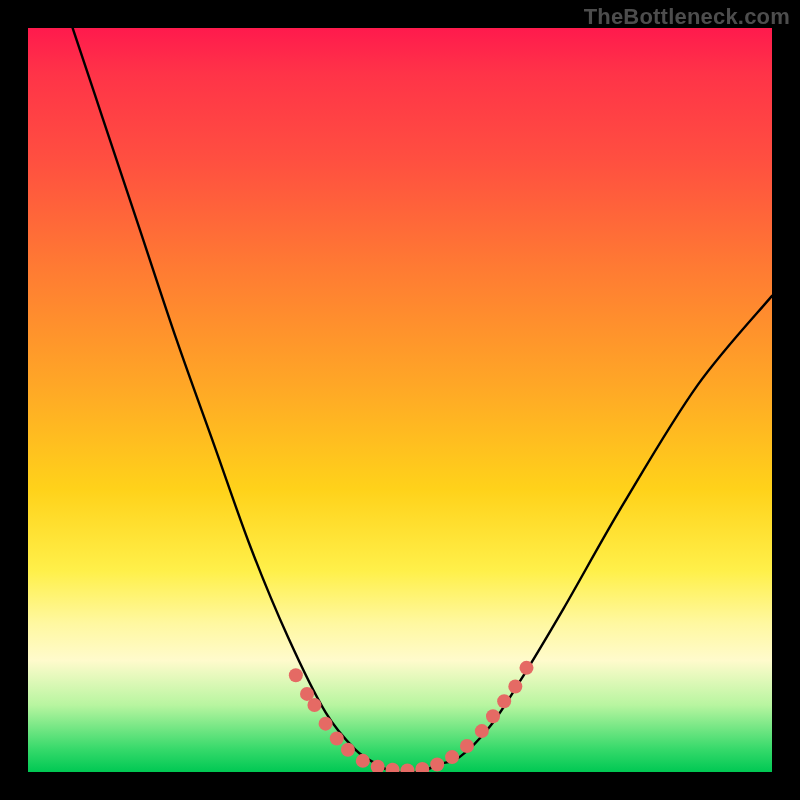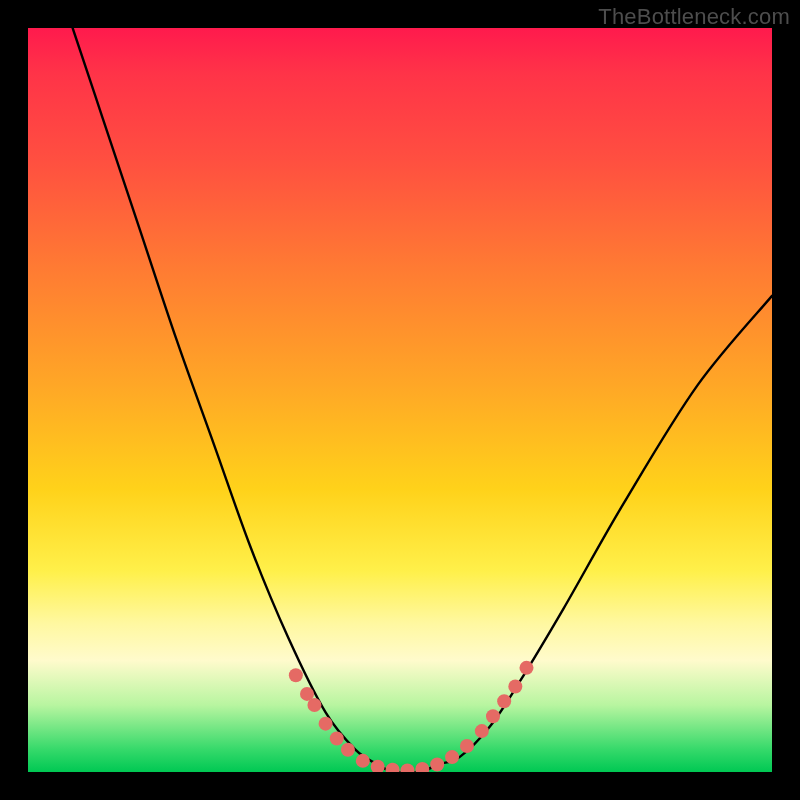--- a/index.html
+++ b/index.html
@@ -39,21 +39,21 @@
       #35d96a 97%,
       #00c853 100%
     );
   }
   .watermark {
     position: absolute;
     top: 4px;
     right: 10px;
     color: #4d4d4d;
     font-size: 22px;
-    font-weight: 400;
+    font-weight: 700;
     letter-spacing: 0.2px;
     user-select: none;
   }
   svg.curve {
     position: absolute;
     left: 0;
     top: 0;
     width: 744px;
     height: 744px;
   }

